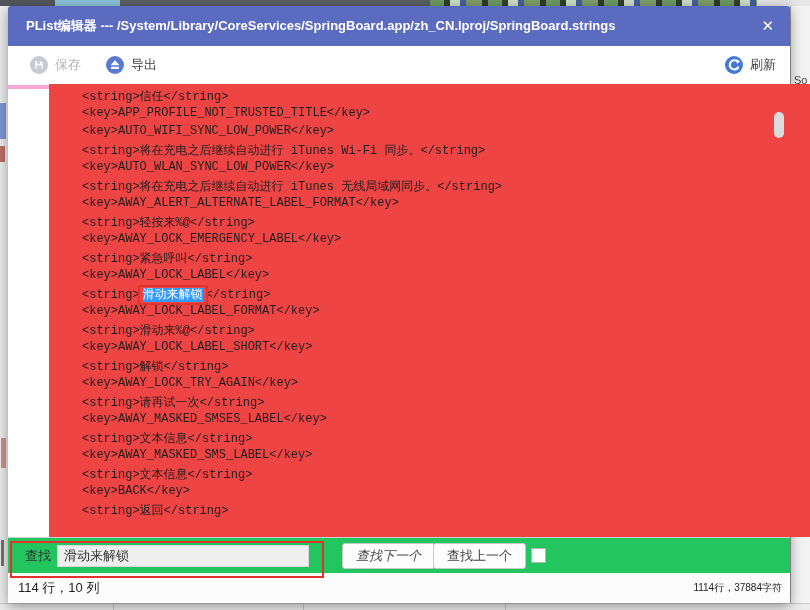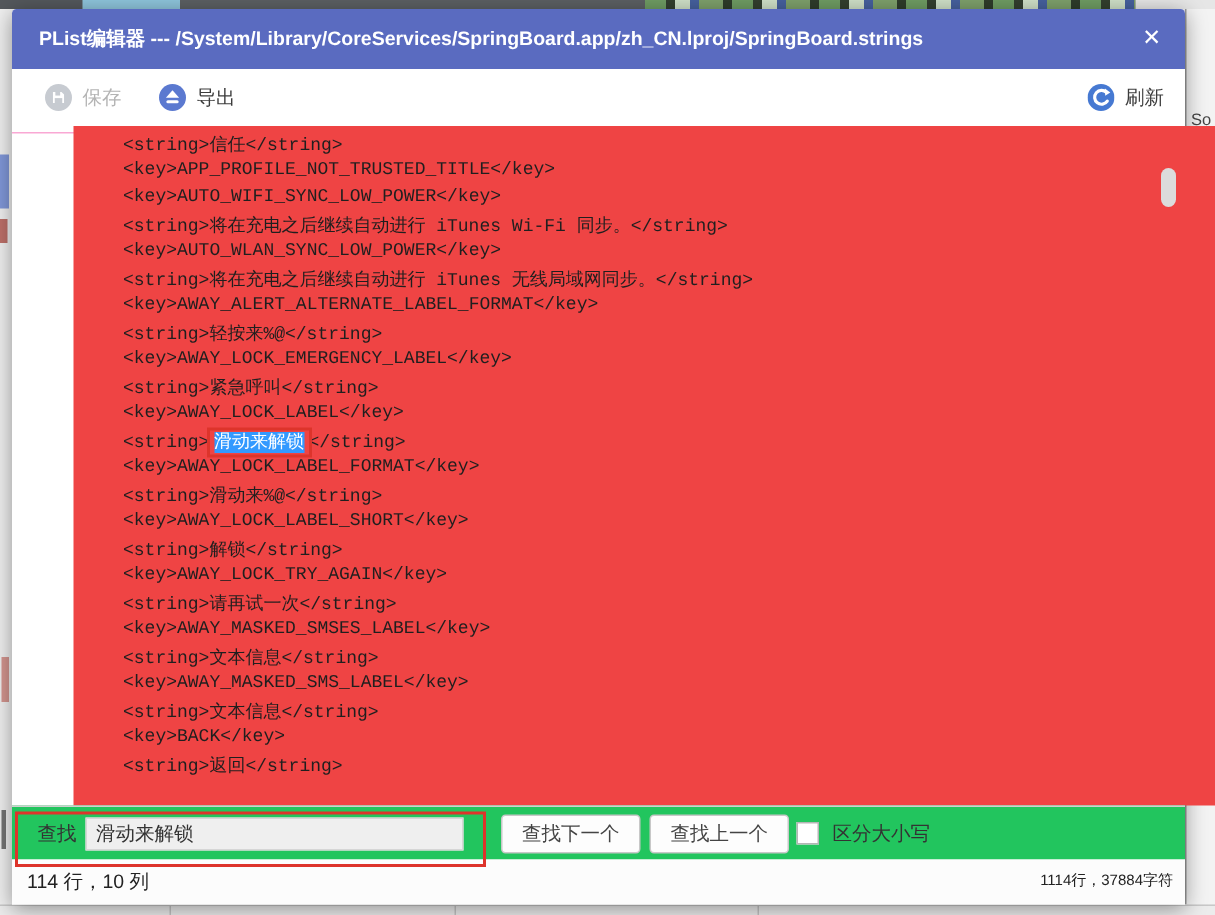--- a/index.html
+++ b/index.html
@@ -26,39 +26,39 @@
   .bg-bottom{position:absolute;left:0;top:603px;width:810px;height:7px;background:#ececec;border-top:1px solid #c8c8c8;}
   .bg-bottom .vline{position:absolute;top:0;width:1px;height:7px;background:#c4c4c4;}
   .bg-frag{position:absolute;}
 
   
   .dialog{position:absolute;left:8px;top:6px;width:782px;height:597px;background:#fff;box-shadow:0 3px 14px rgba(0,0,0,.4);border-radius:3px 3px 0 0;}
   .titlebar{position:absolute;left:0;top:0;width:100%;height:40px;background:var(--titlebar);border-radius:3px 3px 0 0;color:#fff;}
   .title{position:absolute;left:18px;top:0;line-height:40px;font-size:13px;font-weight:bold;white-space:nowrap;}
   .close{position:absolute;right:16px;top:0;line-height:40px;font-size:15px;font-weight:bold;cursor:pointer;}
 
-  .toolbar{position:absolute;left:0;top:40px;width:100%;height:43px;background:#fff;border-bottom:1px solid #f9a8d4;}
+  .toolbar{position:absolute;left:0;top:40px;width:100%;height:43px;background:#fff;border-bottom:4px solid #f9a8d4;}
   .tb-item{position:absolute;top:0;height:38px;display:flex;align-items:center;gap:7px;font-size:13px;color:#3c3c3c;cursor:pointer;}
   .tb-item svg{display:block;}
   .tb-save{left:22px;color:#b4b4b4;cursor:default;}
   .tb-export{left:98px;}
   .tb-refresh{right:14px;}
 
   .content{position:absolute;left:0;top:78px;width:100%;height:453px;background:#ef4444;overflow:hidden;padding:4px 0 0 33px;cursor:text;margin-left:41px;}
   .code-line{height:18px;line-height:18px;white-space:pre;font:12px "Liberation Mono","DejaVu Sans Mono",monospace;color:#1f1f1f;}
   .sel-box{outline:2px solid var(--red);padding:1px 3px;}
   .sel{background:var(--selection);color:#fff;}
   .scroll-thumb{position:absolute;left:766px;top:106px;width:10px;height:26px;border-radius:5px;background:#dcdcdc;cursor:pointer;}
 
   .searchbar{position:absolute;left:0;top:531px;width:100%;height:36px;background:#22c55e;border-top:1px solid #cfcfcf;}
   .search-red-box{position:absolute;left:2px;top:3px;width:314px;height:37px;border:2px solid var(--red);z-index:3;pointer-events:none;}
   .find-label{position:absolute;left:17px;top:0;line-height:36px;font-size:13px;color:#333;}
   .find-input{position:absolute;left:49px;top:7px;width:252px;height:22px;border:1px solid #d6d6d6;background:#efefef;font-size:13px;color:#333;padding:0 6px;font-family:"Liberation Sans",sans-serif;}
   .btn{position:absolute;top:5px;height:26px;padding:0 13px;background:#fdfdfd;border:1px solid #c8c8c8;border-radius:3px;font-size:13px;color:#444;cursor:pointer;font-family:"Liberation Sans",sans-serif;}
-  .btn-next{left:326px;}
+  .btn-next{left:334px;font-style:italic;}
   .btn-prev{left:425px;}
   .checkbox{position:absolute;left:523px;top:10px;width:15px;height:15px;background:#fff;border:1px solid #b5b5b5;cursor:pointer;}
   .cb-label{position:absolute;left:547px;top:0;line-height:36px;font-size:13px;color:#333;}
 
   .statusbar{position:absolute;left:0;top:567px;width:100%;height:30px;background:#fcfcfc;}
   .pos{position:absolute;left:10px;top:0;line-height:30px;font-size:13px;color:#222;z-index:2;}
   .stats{position:absolute;right:8px;top:0;line-height:30px;font-size:10px;color:#222;z-index:2;}
 
   .watermark{position:absolute;right:2px;top:536px;width:140px;height:60px;z-index:1;pointer-events:none;}
   .wm-logo{position:absolute;left:4px;top:4px;width:36px;height:36px;border:7px solid rgba(0,0,0,.09);border-radius:50%;}
@@ -169,21 +169,20 @@
       </div>
     <div class="scroll-thumb"></div>
 
     <div class="searchbar">
       <div class="search-red-box"></div>
       <span class="find-label">查找</span>
       <input class="find-input" type="text" value="滑动来解锁" style="">
       <button class="btn btn-next">查找下一个</button>
       <button class="btn btn-prev">查找上一个</button>
       <span class="checkbox"></span>
-      <span class="cb-label">区分大小写</span>
     </div>
 
     <div class="statusbar">
       <span class="pos">114 行，10 列</span>
       <span class="stats">1114行，37884字符</span>
     </div>
 
 
   </div>
 </div>

